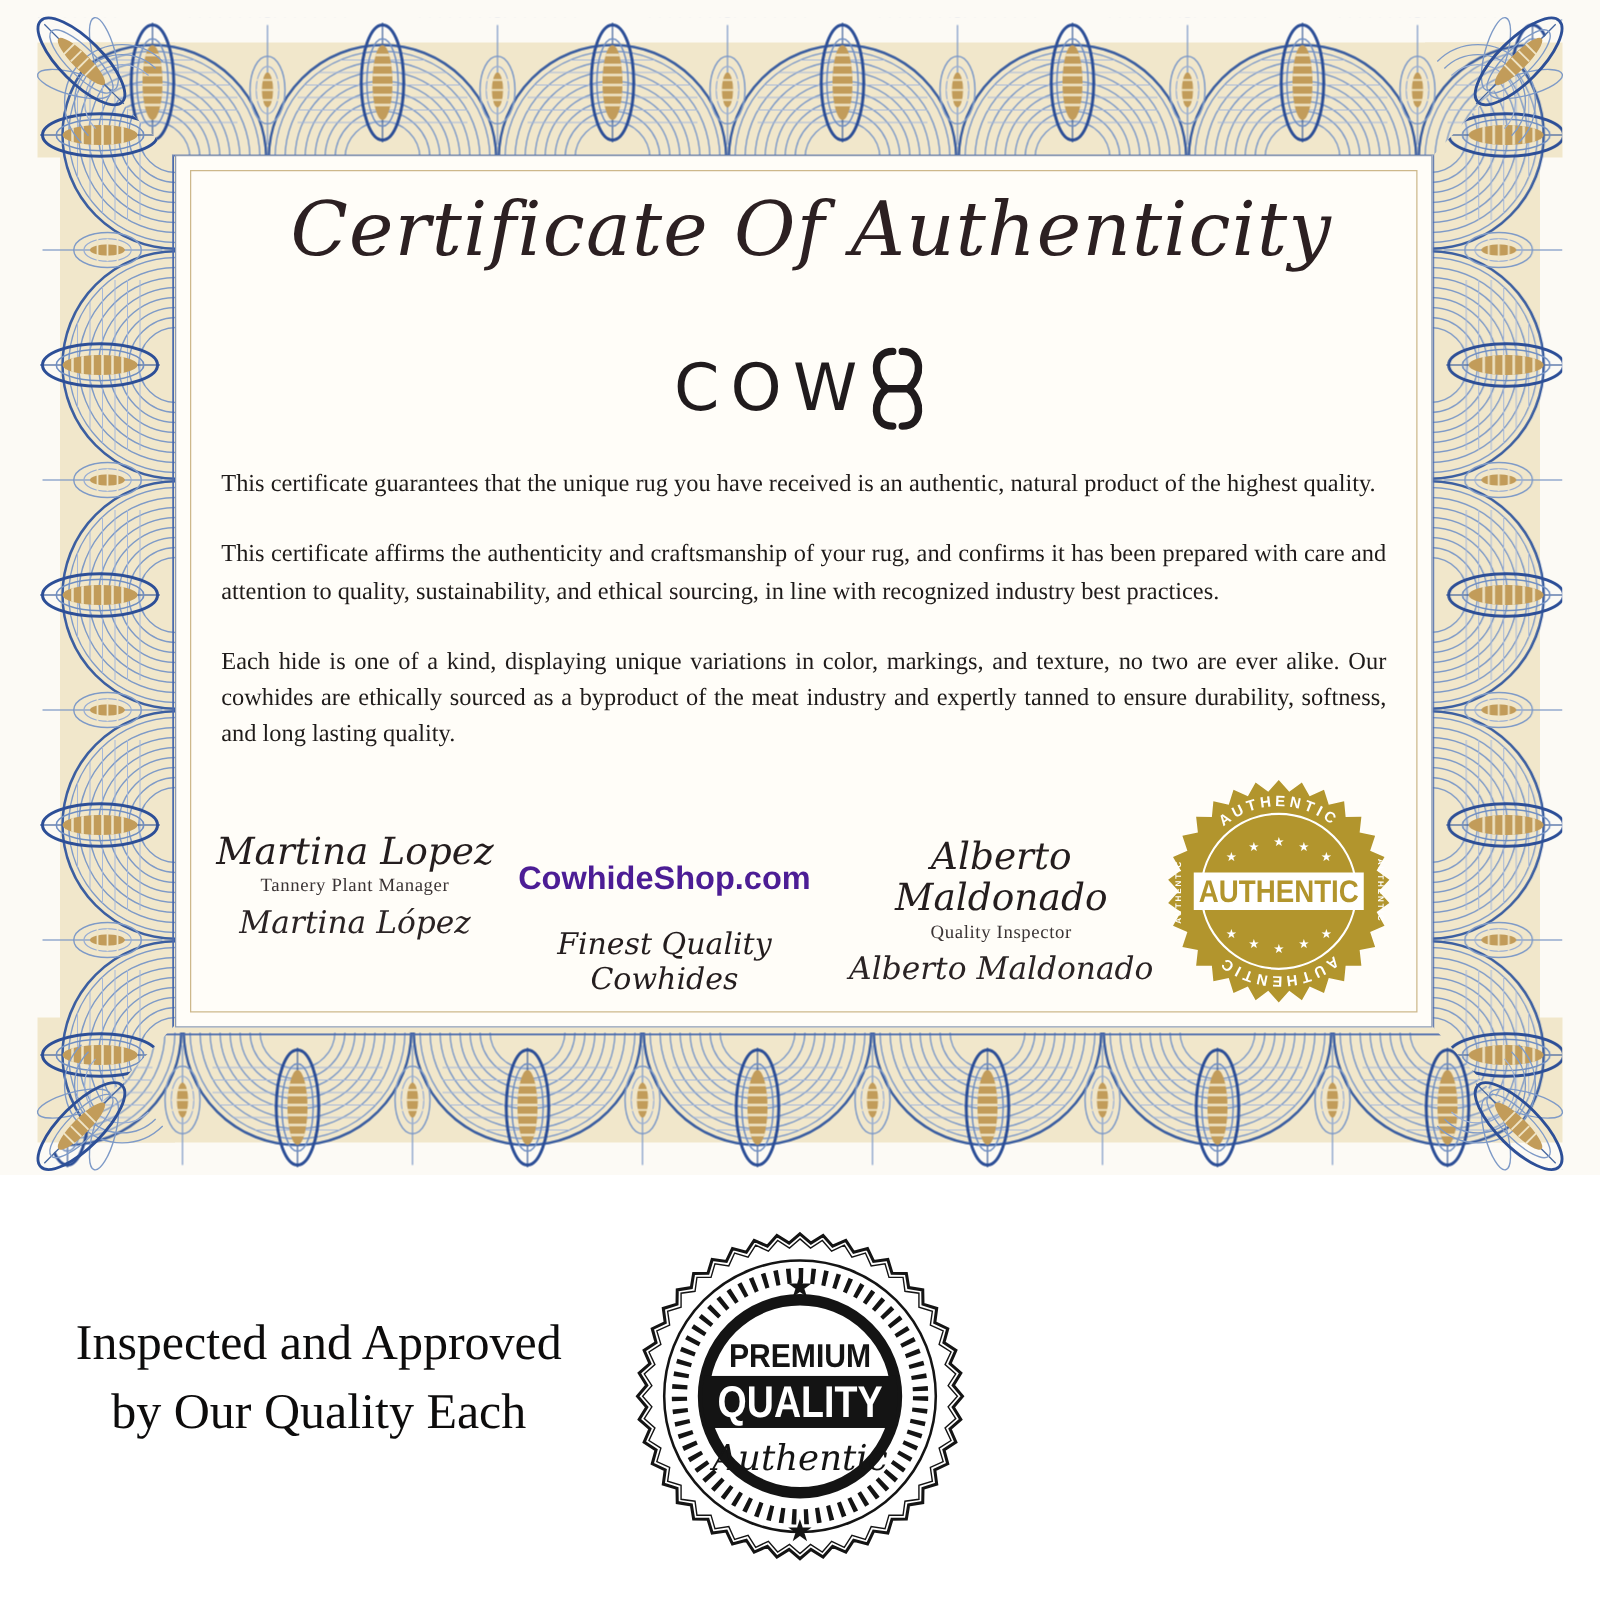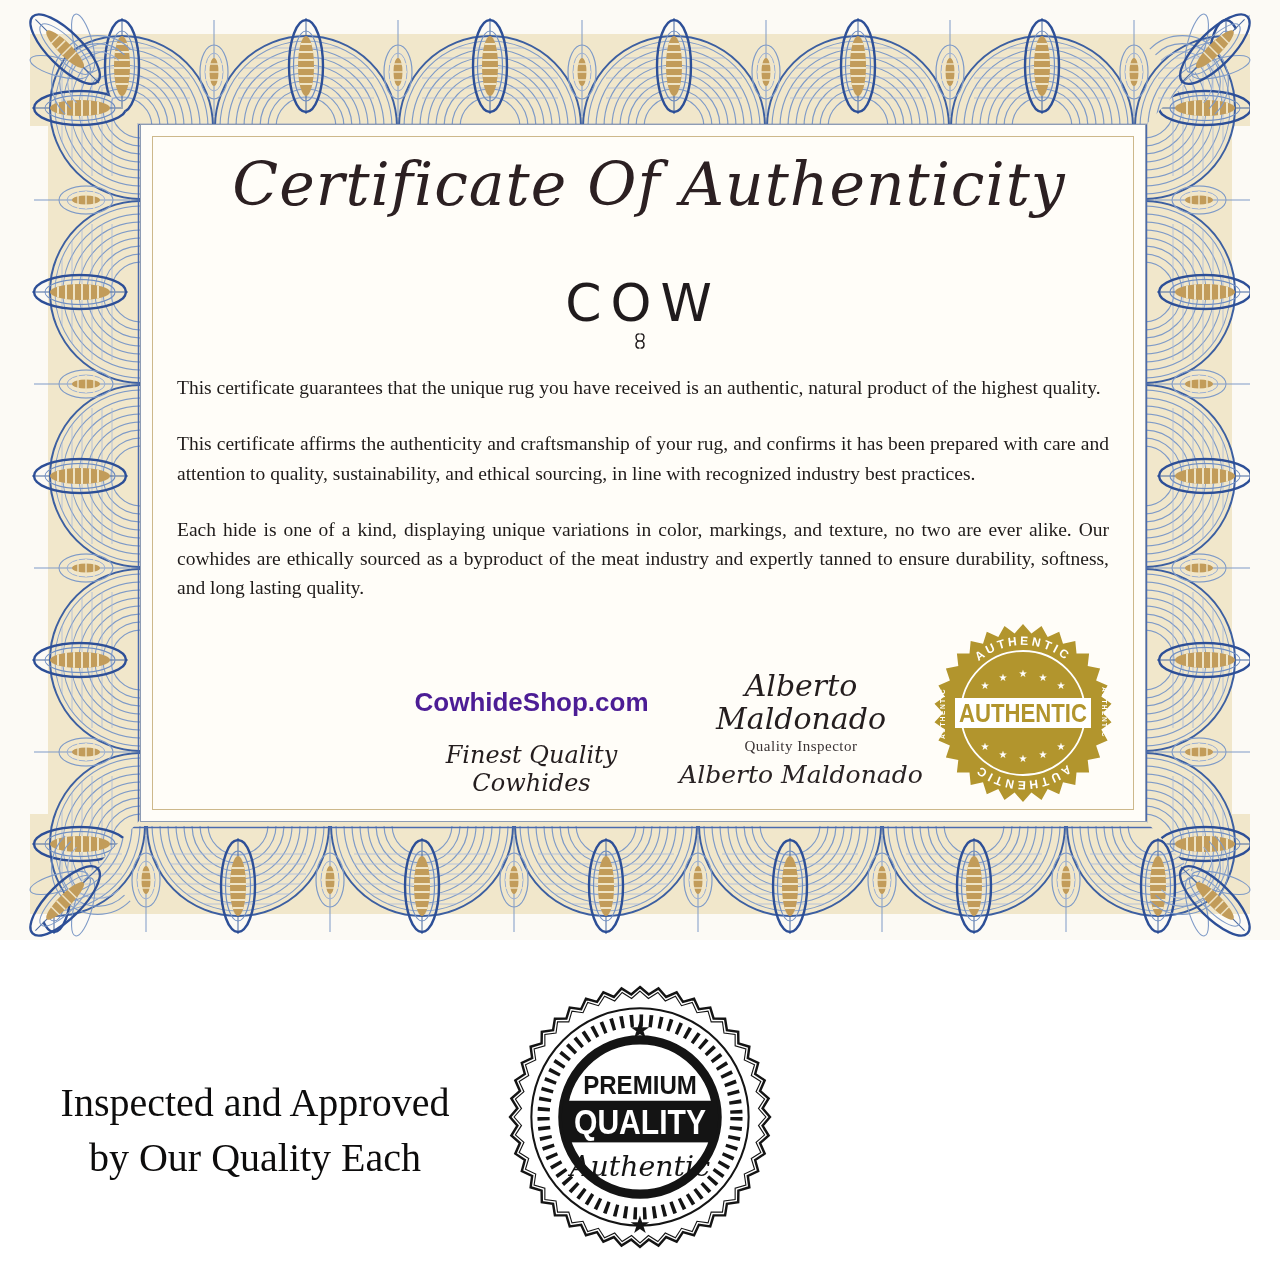--- a/index.html
+++ b/index.html
@@ -8,21 +8,21 @@
   .certificate{position:absolute;left:0;top:0;width:1280px;height:940px;background:#fcfaf5;}
   .border-svg{position:absolute;left:0;top:0;width:1280px;height:940px;}
   .panel{position:absolute;left:140px;top:124px;width:1006px;height:698px;box-sizing:border-box;
          background:#fffdf8;border:1.5px solid #8e9cb4;}
   .inner-line{position:absolute;left:11px;top:11px;right:11px;bottom:11px;border:1px solid #cdb88b;pointer-events:none;}
 
   .title{position:absolute;left:0;right:0;top:26px;margin:0;text-align:center;
          font-family:"DejaVu Serif",serif;font-style:italic;font-weight:400;
          font-size:60px;line-height:1.1;color:#2c2022;letter-spacing:1px;padding-left:12px;}
   .brand{position:absolute;left:0;right:0;top:148px;height:76px;display:flex;align-items:center;justify-content:center;
-         font-family:"DejaVu Sans",sans-serif;font-size:52px;font-weight:500;color:#201b1d;letter-spacing:9px;flex-direction:column;}
+         font-family:"DejaVu Sans",sans-serif;font-size:52px;font-weight:500;color:#201b1d;letter-spacing:9px;}
   .brand .hide-glyph{width:54px;height:68px;margin:0 2px 0 -4px;}
 
   .body-text{position:absolute;left:36px;right:36px;top:248px;}
   .body-text p{margin:0 0 27px;font-family:"Liberation Serif",serif;font-size:19.5px;line-height:1.5;
                text-align:justify;color:#1f1b1a;}
 
   .sig{position:absolute;text-align:center;color:#241d1e;}
   .sig-left{left:18px;top:540px;width:250px;}
   .sig-center{left:268px;top:562px;width:245px;}
   .sig-right{left:530px;top:544px;width:260px;}
@@ -33,21 +33,21 @@
   .sig-tagline{font-family:"DejaVu Serif",serif;font-style:italic;font-size:24px;margin-top:23px;}
 
   .gold-seal{position:absolute;left:792px;top:498px;width:180px;height:180px;}
   .seal-ring-text{font-family:"Liberation Sans",sans-serif;font-weight:bold;font-size:12px;letter-spacing:3px;fill:#ffffff;}
   .seal-side-text{font-family:"Liberation Sans",sans-serif;font-weight:bold;font-size:6.5px;letter-spacing:1.5px;fill:#ffffff;}
   .seal-center-text{font-family:"Liberation Sans",sans-serif;font-weight:bold;font-size:25px;}
   .seal-star{fill:#ffffff;font-size:10px;text-anchor:middle;font-family:"DejaVu Sans",sans-serif;}
 
   .footer{position:absolute;left:0;top:940px;width:1280px;height:341px;background:#ffffff;}
   .footer-text{position:absolute;text-align:center;font-family:"Liberation Serif",serif;
-               font-size:40px;line-height:1.38;color:#0d0c0c;margin-top:29px;}
+               font-size:40px;line-height:1.38;color:#0d0c0c;}
   .footer-text.left{left:20px;top:106px;width:470px;}
   .footer-text.right{left:782px;top:106px;width:478px;}
   .quality-badge{position:absolute;left:508px;top:45px;width:264px;height:264px;}
   .badge-sans{font-family:"Liberation Sans",sans-serif;font-weight:bold;}
   .badge-script{font-family:"DejaVu Serif",serif;font-style:italic;}
   .badge-star{fill:#141414;font-size:24px;text-anchor:middle;font-family:"DejaVu Sans",sans-serif;}
 </style>
 </head>
 <body>
 
@@ -185,20 +185,25 @@
           </g>
         </svg>
       </div>
 
       <div class="body-text">
         <p>This certificate guarantees that the unique rug you have received is an authentic, natural product of the highest quality.</p>
         <p>This certificate affirms the authenticity and craftsmanship of your rug, and confirms it has been prepared with care and attention to quality, sustainability, and ethical sourcing, in line with recognized industry best practices.</p>
         <p>Each hide is one of a kind, displaying unique variations in color, markings, and texture, no two are ever alike. Our cowhides are ethically sourced as a byproduct of the meat industry and expertly tanned to ensure durability, softness, and long lasting quality.</p>
       </div>
 
+      <div class="sig sig-left">
+        <div class="sig-name">Martina Lopez</div>
+        <div class="sig-role">Tannery Plant Manager</div>
+        <div class="sig-hand">Martina López</div>
+      </div>
 
       <div class="sig sig-center">
         <div class="sig-site">CowhideShop.com</div>
         <div class="sig-tagline">Finest Quality Cowhides</div>
       </div>
 
       <div class="sig sig-right">
         <div class="sig-name">Alberto Maldonado</div>
         <div class="sig-role">Quality Inspector</div>
         <div class="sig-hand">Alberto Maldonado</div>

